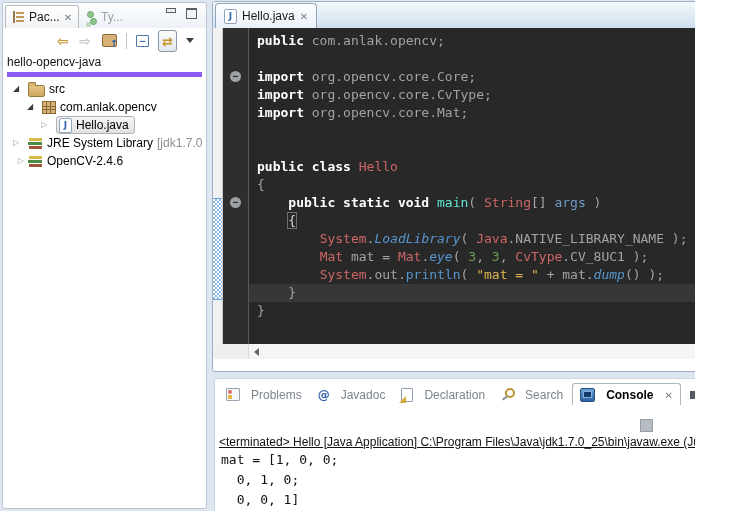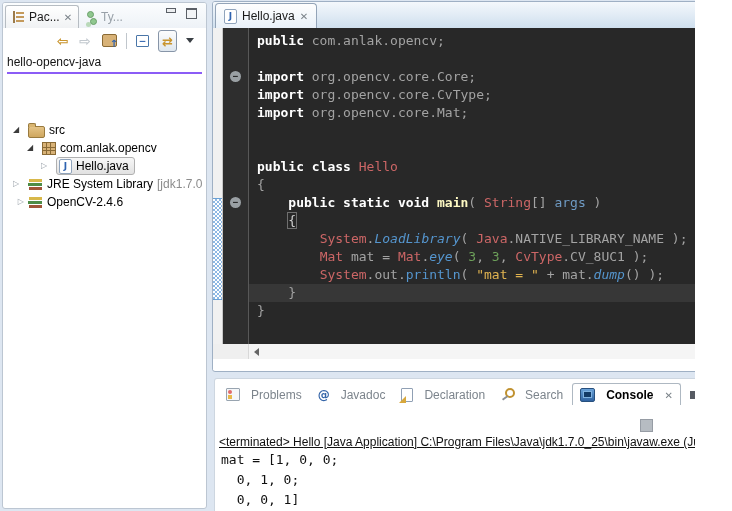--- a/index.html
+++ b/index.html
@@ -14,21 +14,21 @@
   .ptab{display:inline-flex;align-items:center;gap:4px;height:22px;padding:0 6px;font-size:12px;color:#98a0a8;white-space:nowrap}
   .ptab.active{color:#1a1a1a;background:linear-gradient(#ffffff,#f0f2f4);border:1px solid #b6bcc2;border-bottom:none;border-radius:3px 3px 0 0}
   .winbtns{margin-left:auto;align-self:flex-start;margin-top:5px;display:flex;gap:10px;padding-right:9px}
   .btn-min{width:10px;height:9px;position:relative}
   .btn-min::after{content:"";position:absolute;left:0;top:0;width:8px;height:3px;border:1px solid #5a5f66;background:#eceef0}
   .btn-max{width:9px;height:8px;border:1px solid #5a5f66;border-top-width:2px;background:#f2f4f6}
   .lp-toolbar{height:25px;display:flex;align-items:center;justify-content:flex-end;gap:7px;padding-right:10px}
   .tbtn{display:inline-flex;align-items:center;justify-content:center;padding:1px 2px}
   .tbtn.pressed{border:1px solid #8795a8;border-radius:3px;background:linear-gradient(#fdfdfd,#dfe7ef);padding:1px 3px}
   .tsep{width:1px;height:16px;background:#c0c6cc}
-  .lp-root{font-size:12px;color:#141414;border-bottom:2px solid #8b5cf6;padding:2px 0 3px;margin:0 4px 1px 4px;white-space:nowrap}
+  .lp-root{font-size:12px;color:#141414;border-bottom:5px solid #8b5cf6;padding:2px 0 3px;margin:0 4px 1px 4px;white-space:nowrap}
   .tree{padding-top:2px}
   .trow{height:18px;display:flex;align-items:center;gap:4px;white-space:nowrap;overflow:hidden;font-size:12px;color:#000}
   .twisty{width:11px;flex:none;font-size:8px;line-height:18px}
   .twisty.open::after{content:"◢";color:#3c3c3c}
   .twisty.closed::after{content:"▷";color:#9aa2aa}
   .tsuffix{color:#8c8c8c}
   .selbox{display:inline-flex;align-items:center;gap:4px;height:16px;padding:0 5px 0 2px;border:1px solid #b0b0b0;
           border-radius:3px;background:linear-gradient(#f7f7f7,#e1e1e1)}
 
   
@@ -78,21 +78,21 @@
   .gutter{width:25px;background:#2e2e2e;border-right:1px solid #585858;position:relative;flex:none}
   .fold{position:absolute;left:7px;width:11px;height:11px;border-radius:50%;background:#9aa0a4;
         color:#1e1e1e;font:bold 9px/11px "DejaVu Sans Mono",monospace;text-align:center}
   .fold::after{content:"−"}
   .code{flex:1;min-width:0;overflow:hidden;padding-top:4px;font:13px/18px "DejaVu Sans Mono",monospace}
   .cl{height:18px;white-space:pre;padding-left:8px}
   .cl.hl{background:#373737}
   .tk-kw{color:#ffffff;font-weight:bold}
   .tk-pl{color:#a3a3a3}
   .tk-type{color:#cc6666}
-  .tk-mdecl{color:#fef9c3;font-weight:bold}
+  .tk-mdecl{color:#5eead4;font-weight:normal}
   .tk-mcall{color:#5596cf;font-style:italic}
   .tk-mref{color:#5596cf}
   .tk-num{color:#6da05a}
   .tk-str{color:#e0b350}
   .tk-param{color:#6f9bc4}
   .tk-brk{color:#d0d0d0;outline:1px solid #6f6f6f}
   .ed-bottom{height:15px;display:flex;background:#ececec}
   .hs-spacer{width:35px;background:#efefef;flex:none}
   .hs-track{flex:1;background:#f5f5f5;border-left:1px solid #d8d8d8;display:flex;align-items:center}
   .hs-left{width:0;height:0;border-top:4px solid transparent;border-bottom:4px solid transparent;border-right:5px solid #666;margin-left:5px}
@@ -161,21 +161,21 @@
         </span>
         <span class="tbtn pressed">
           <span class="ic ic-link"></span>
         </span>
         <span class="tbtn">
           <span class="ic ic-viewmenu"></span>
         </span>
       </div>
     <div class="lp-root">hello-opencv-java</div>
     <div class="tree">
-        <div class="trow" style="padding-left: 10px; margin-top: 44px;">
+        <div class="trow" style="padding-left: 10px;">
           <span class="twisty open"></span>
           <span class="ic ic-package-folder"></span>
           <span>src</span>
         </div>
         <div class="trow" style="padding-left: 24px;">
           <span class="twisty open"></span>
           <span class="ic ic-package"></span>
           <span>com.anlak.opencv</span>
         </div>
         <div class="trow" style="padding-left: 38px;">

